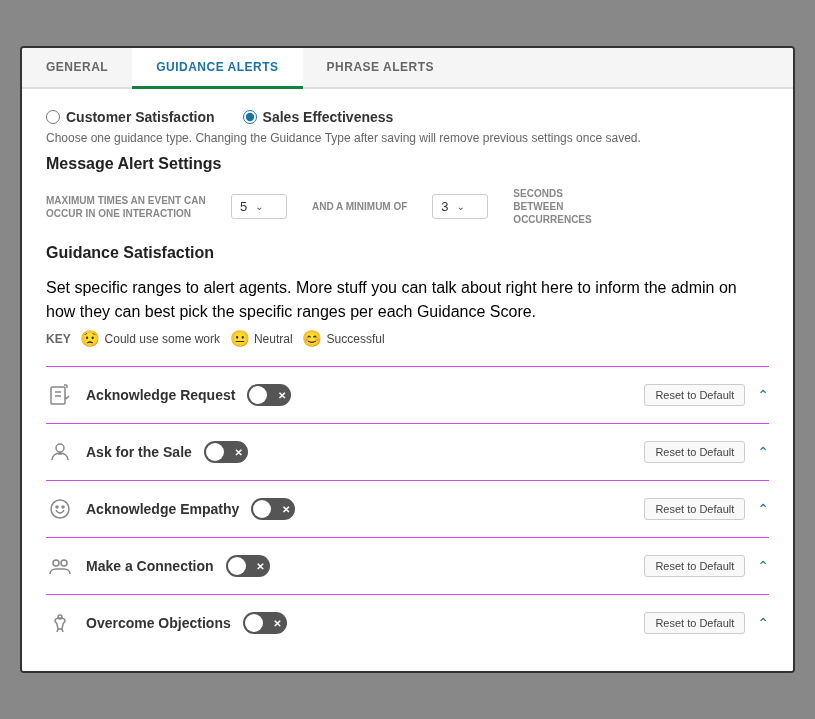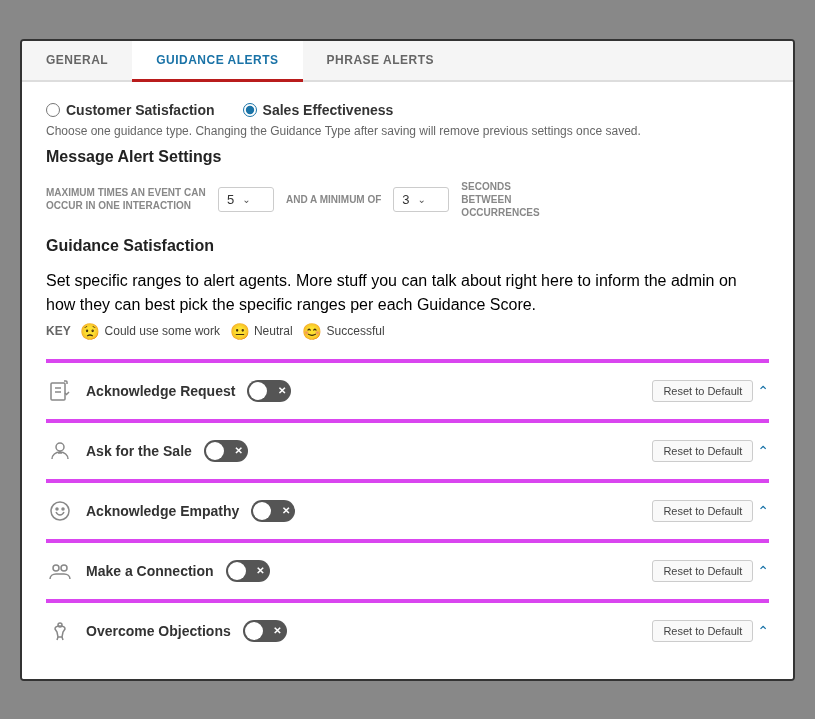--- a/index.html
+++ b/index.html
@@ -32,21 +32,21 @@
       font-weight: 600;
       color: #666;
       cursor: pointer;
       letter-spacing: 0.5px;
       text-transform: uppercase;
       border-bottom: 3px solid transparent;
       margin-bottom: -2px;
     }
     .tab.active {
       color: #1a73a7;
-      border-bottom: 3px solid #b91c1c;
+      border-bottom: 3px solid #15803d;
       background: #fff;
     }
     
     .content {
       padding: 20px 24px;
       background: #fff;
     }
     
     .radio-group {
       display: flex;
@@ -76,21 +76,21 @@
     .section-heading {
       font-size: 16px;
       font-weight: 700;
       color: #222;
       margin-bottom: 14px;
     }
     
     .alert-settings-row {
       display: flex;
       align-items: center;
-      gap: 12px;
+      gap: 25px;
       margin-bottom: 18px;
     }
     .alert-label {
       font-size: 10px;
       font-weight: 700;
       color: #888;
       text-transform: uppercase;
       line-height: 1.3;
       max-width: 160px;
     }
@@ -149,21 +149,21 @@
       font-size: 12px;
       font-weight: 400;
       text-transform: none;
       color: #444;
     }
     .emoji-icon {
       font-size: 16px;
     }
     
     .guidance-item {
-      border-top: 4px solid #d946ef;
+      border-top: 1px solid #d946ef;
       padding: 14px 0;
       display: flex;
       align-items: center;
       justify-content: space-between;
     }
     .item-left {
       display: flex;
       align-items: center;
       gap: 12px;
     }
@@ -205,21 +205,21 @@
       position: absolute;
       right: 5px;
       color: #fff;
       font-size: 10px;
       font-weight: bold;
     }
     
     .item-right {
       display: flex;
       align-items: center;
-      gap: 4px;
+      gap: 12px;
       margin-left: 48px;
     }
     .reset-btn {
       border: 1px solid #ccc;
       background: #f9f9f9;
       border-radius: 3px;
       padding: 4px 10px;
       font-size: 11px;
       color: #444;
       cursor: pointer;

